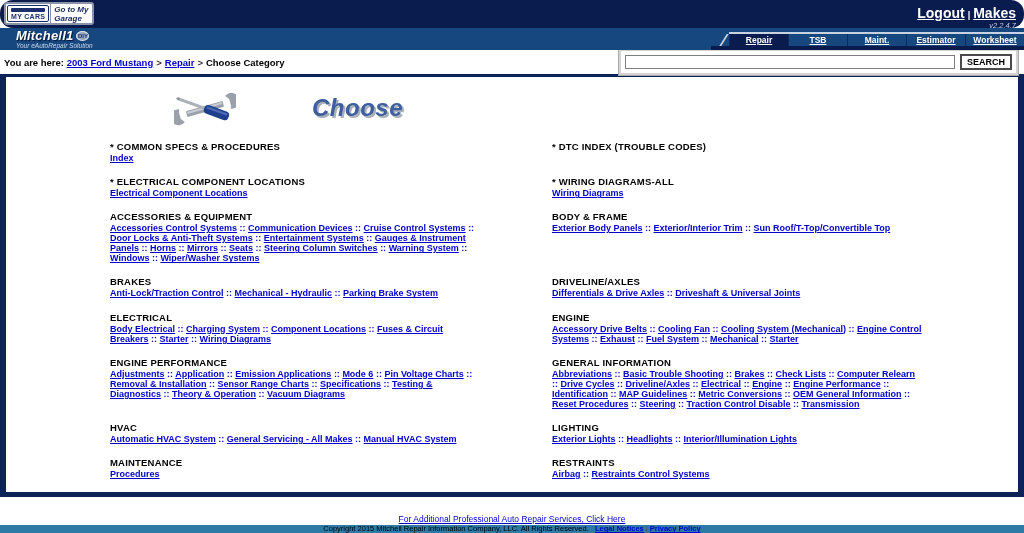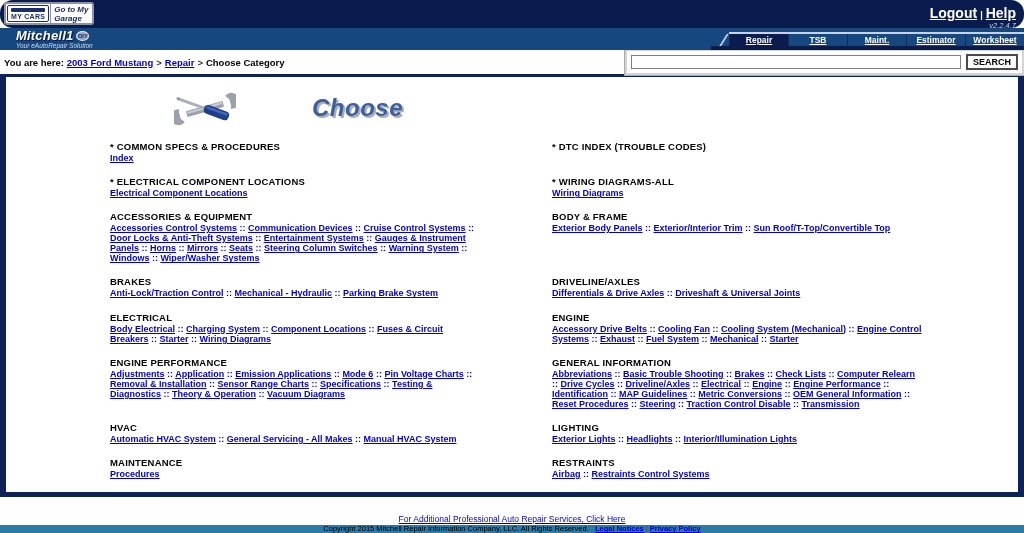--- a/index.html
+++ b/index.html
@@ -26,21 +26,21 @@
   .diy-badge { margin-left:3px; background:#9aa6bc; color:#13306e; font-size:6px; font-weight:bold; border-radius:50%; width:13px; height:10px; display:flex; align-items:center; justify-content:center; border:1px solid #dfe5f0; }
   .tagline { font-size:6.5px; font-style:italic; color:#cdd8ec; margin-top:-1px; }
   .tabstrip { position:absolute; right:0; bottom:0; display:flex; align-items:flex-end; border-bottom:4px solid #0a1c4e; }
   .slash { width:14px; height:12px; border-right:2px solid #c8d2e0; transform:skewX(-32deg); margin-right:4px; }
   .tabs { display:flex; border-top:2px solid #c8d2e0; }
   .tab { width:59px; height:12px; display:flex; align-items:center; justify-content:center; border-left:1px solid #0d2a5e; }
   .tab a { color:#fff; font-size:8.5px; font-weight:bold; }
   .tab.active { background:#0a1c4e; }
 
   
-  .whitestrip { height:24px; background:#fff; display:flex; justify-content:space-between; align-items:center; padding:0 0 0 4px; }
+  .whitestrip { height:24px; background:#fff; display:flex; justify-content:space-between; align-items:center; padding:0 6px 0 4px; }
   .breadcrumb { font-size:9.5px; color:#000; font-weight:bold; }
   .breadcrumb a { color:#0000cc; font-weight:bold; }
   .breadcrumb .bsep { color:#333; margin:0 3px; font-weight:bold; }
   .search-wrap { border:2px solid #d4d4d4; outline:1px solid #aaa; background:#fff; padding:3px 4px; display:flex; align-items:center; }
   .search-input { width:330px; height:14px; border:1px solid #7f7f7f; font-size:10px; padding:0 2px; }
   .search-btn { margin-left:5px; font-size:9px; font-weight:bold; font-family:"Liberation Sans",sans-serif; background:#fff; border:2px solid #4a4a4a; padding:1px 5px; cursor:pointer; }
 
   
   .frame { height:423px; border:solid #0d2257; border-width:3px 6px 5px 6px; background:#fff; overflow:hidden; }
   .title-row { display:flex; align-items:center; margin:8px 0 10px 168px; }
@@ -75,21 +75,21 @@
       <div class="plate-strip"></div>
       <div class="plate-text">MY CARS</div>
     </div>
     <div class="garage-text">
       <div>Go to My</div>
       <div>Garage</div>
     </div>
   </div>
   <div class="top-right">
     <div>
-      <a>Logout</a><span class="bar">|</span><a>Help</a>
+      <a>Logout</a><span class="bar">|</span><a>Makes</a>
     </div>
     <div class="version">v2.2.4.7</div>
   </div>
 </div>
 
 <div class="logoband">
   <div class="logo">
     <div class="logo-mark">
       <span class="brand">Mitchell1</span>
       <span class="diy-badge">DIY</span>

